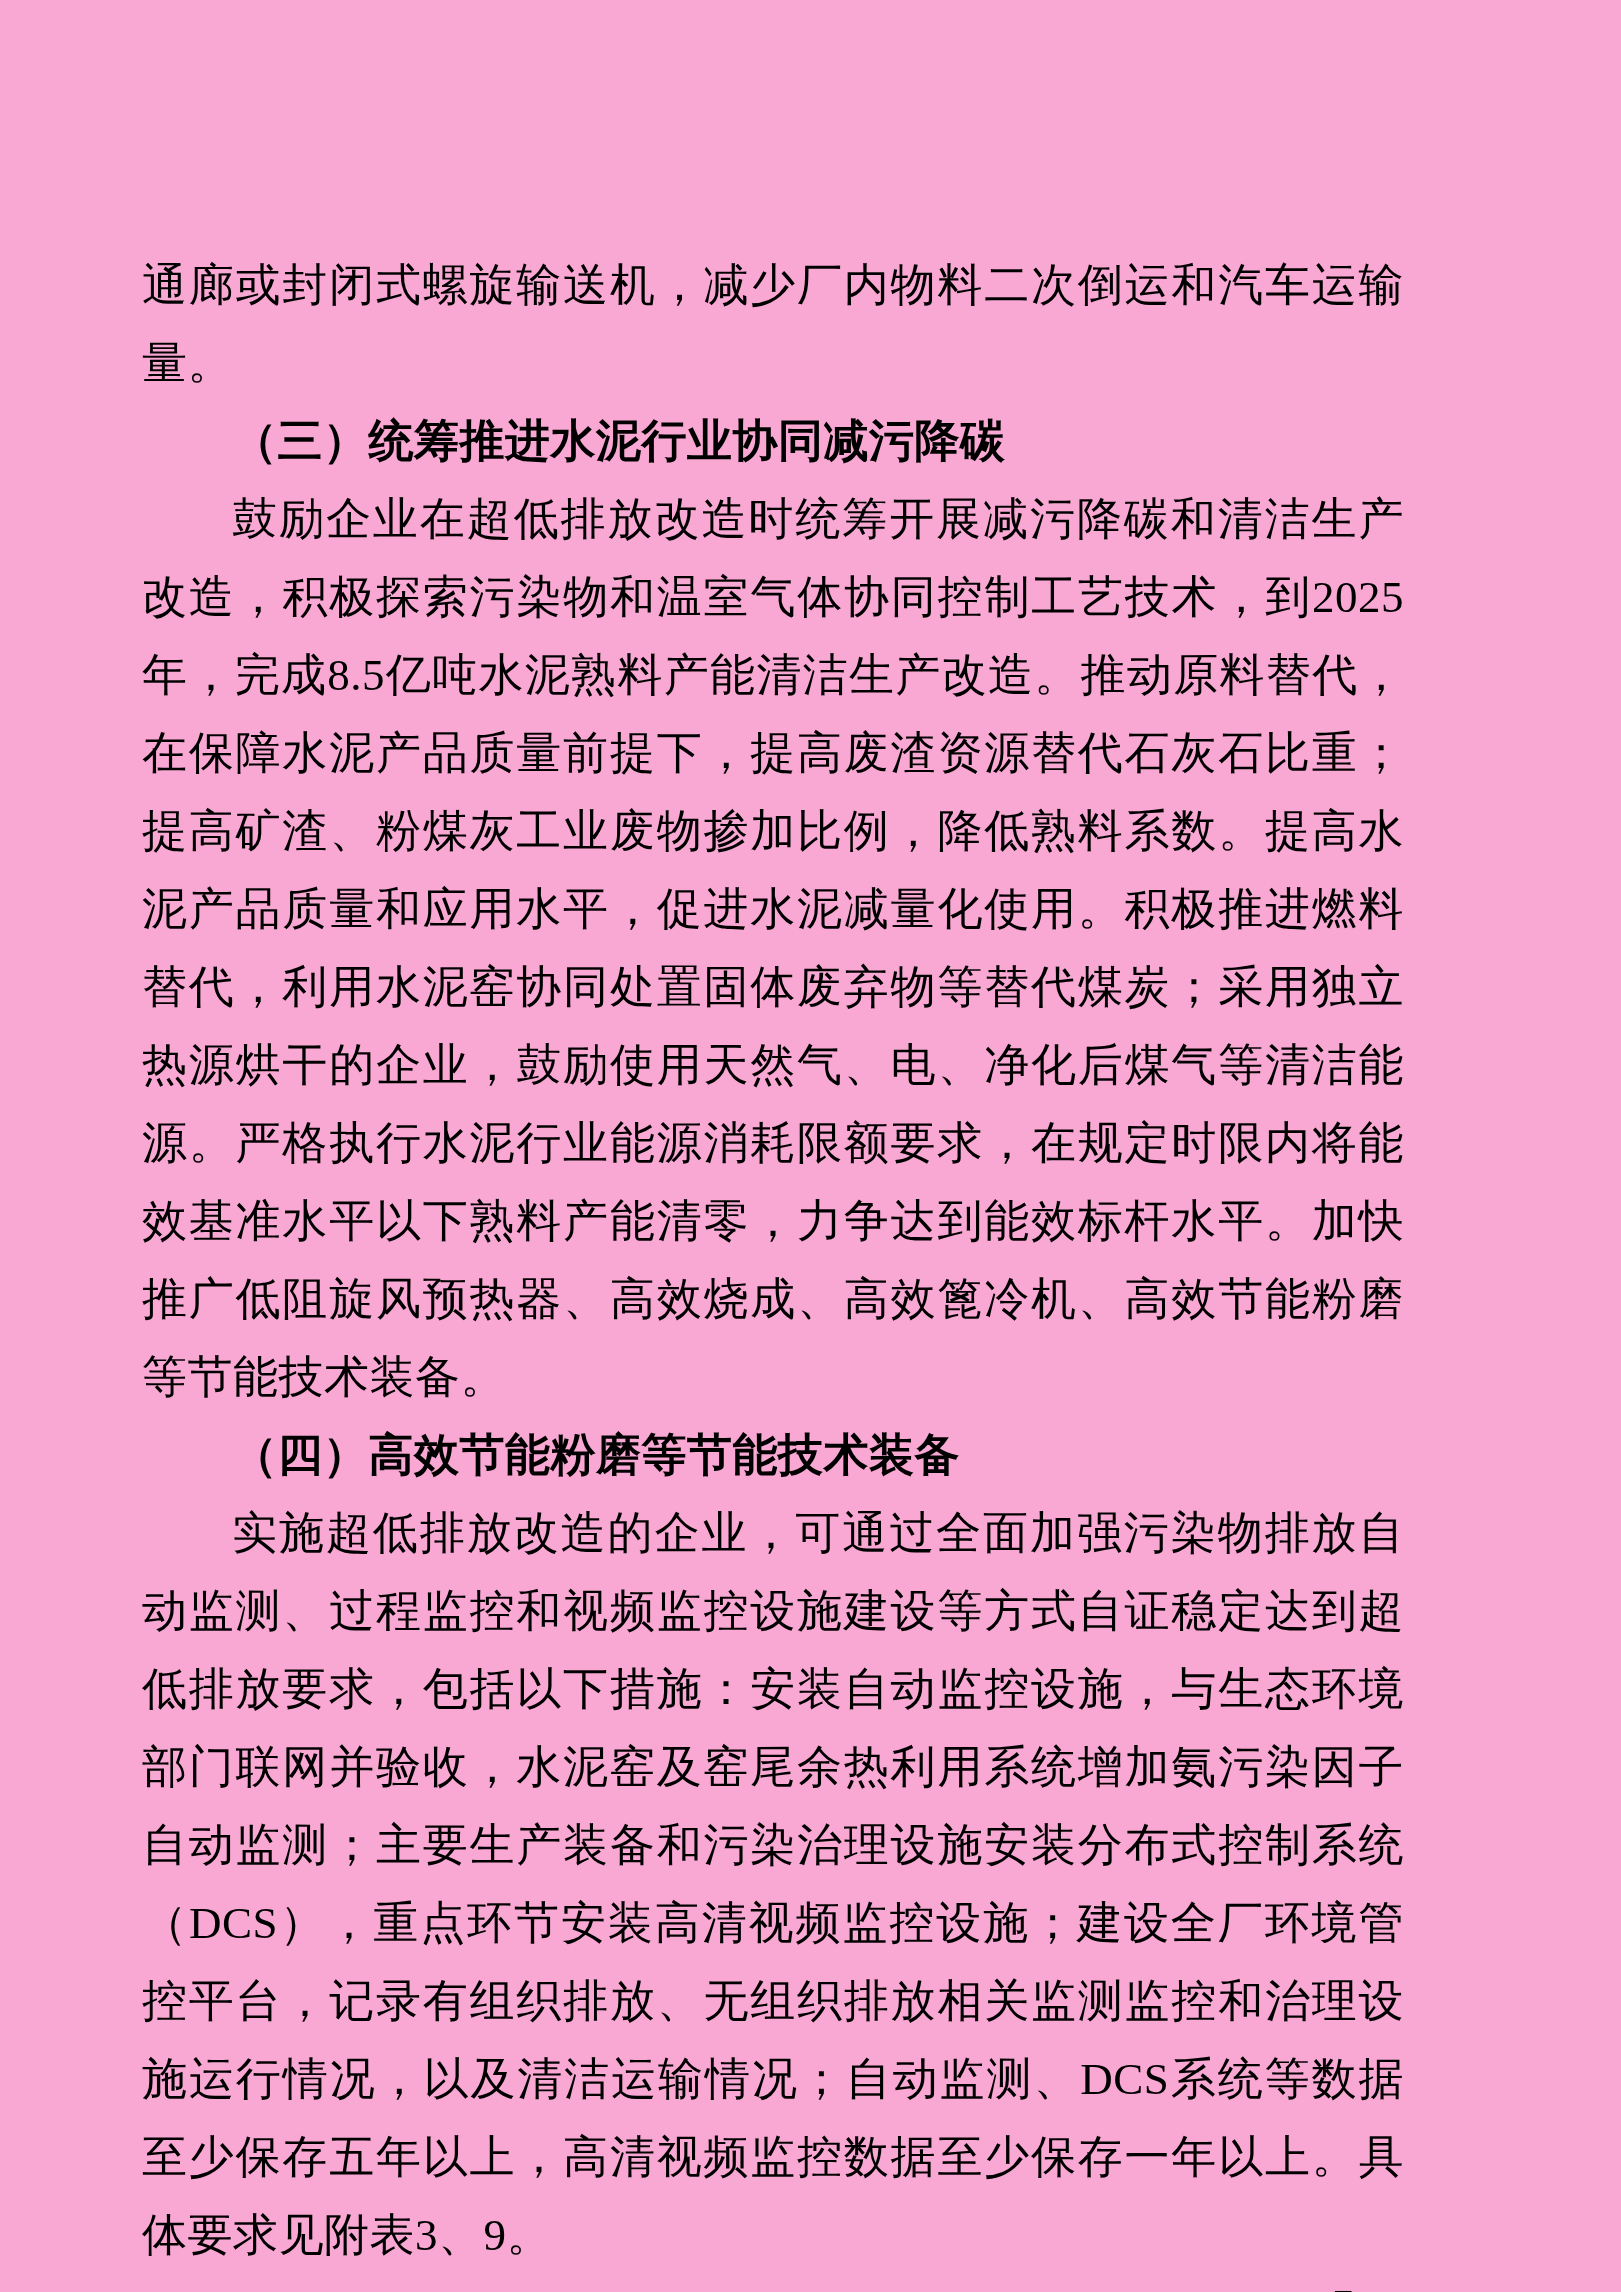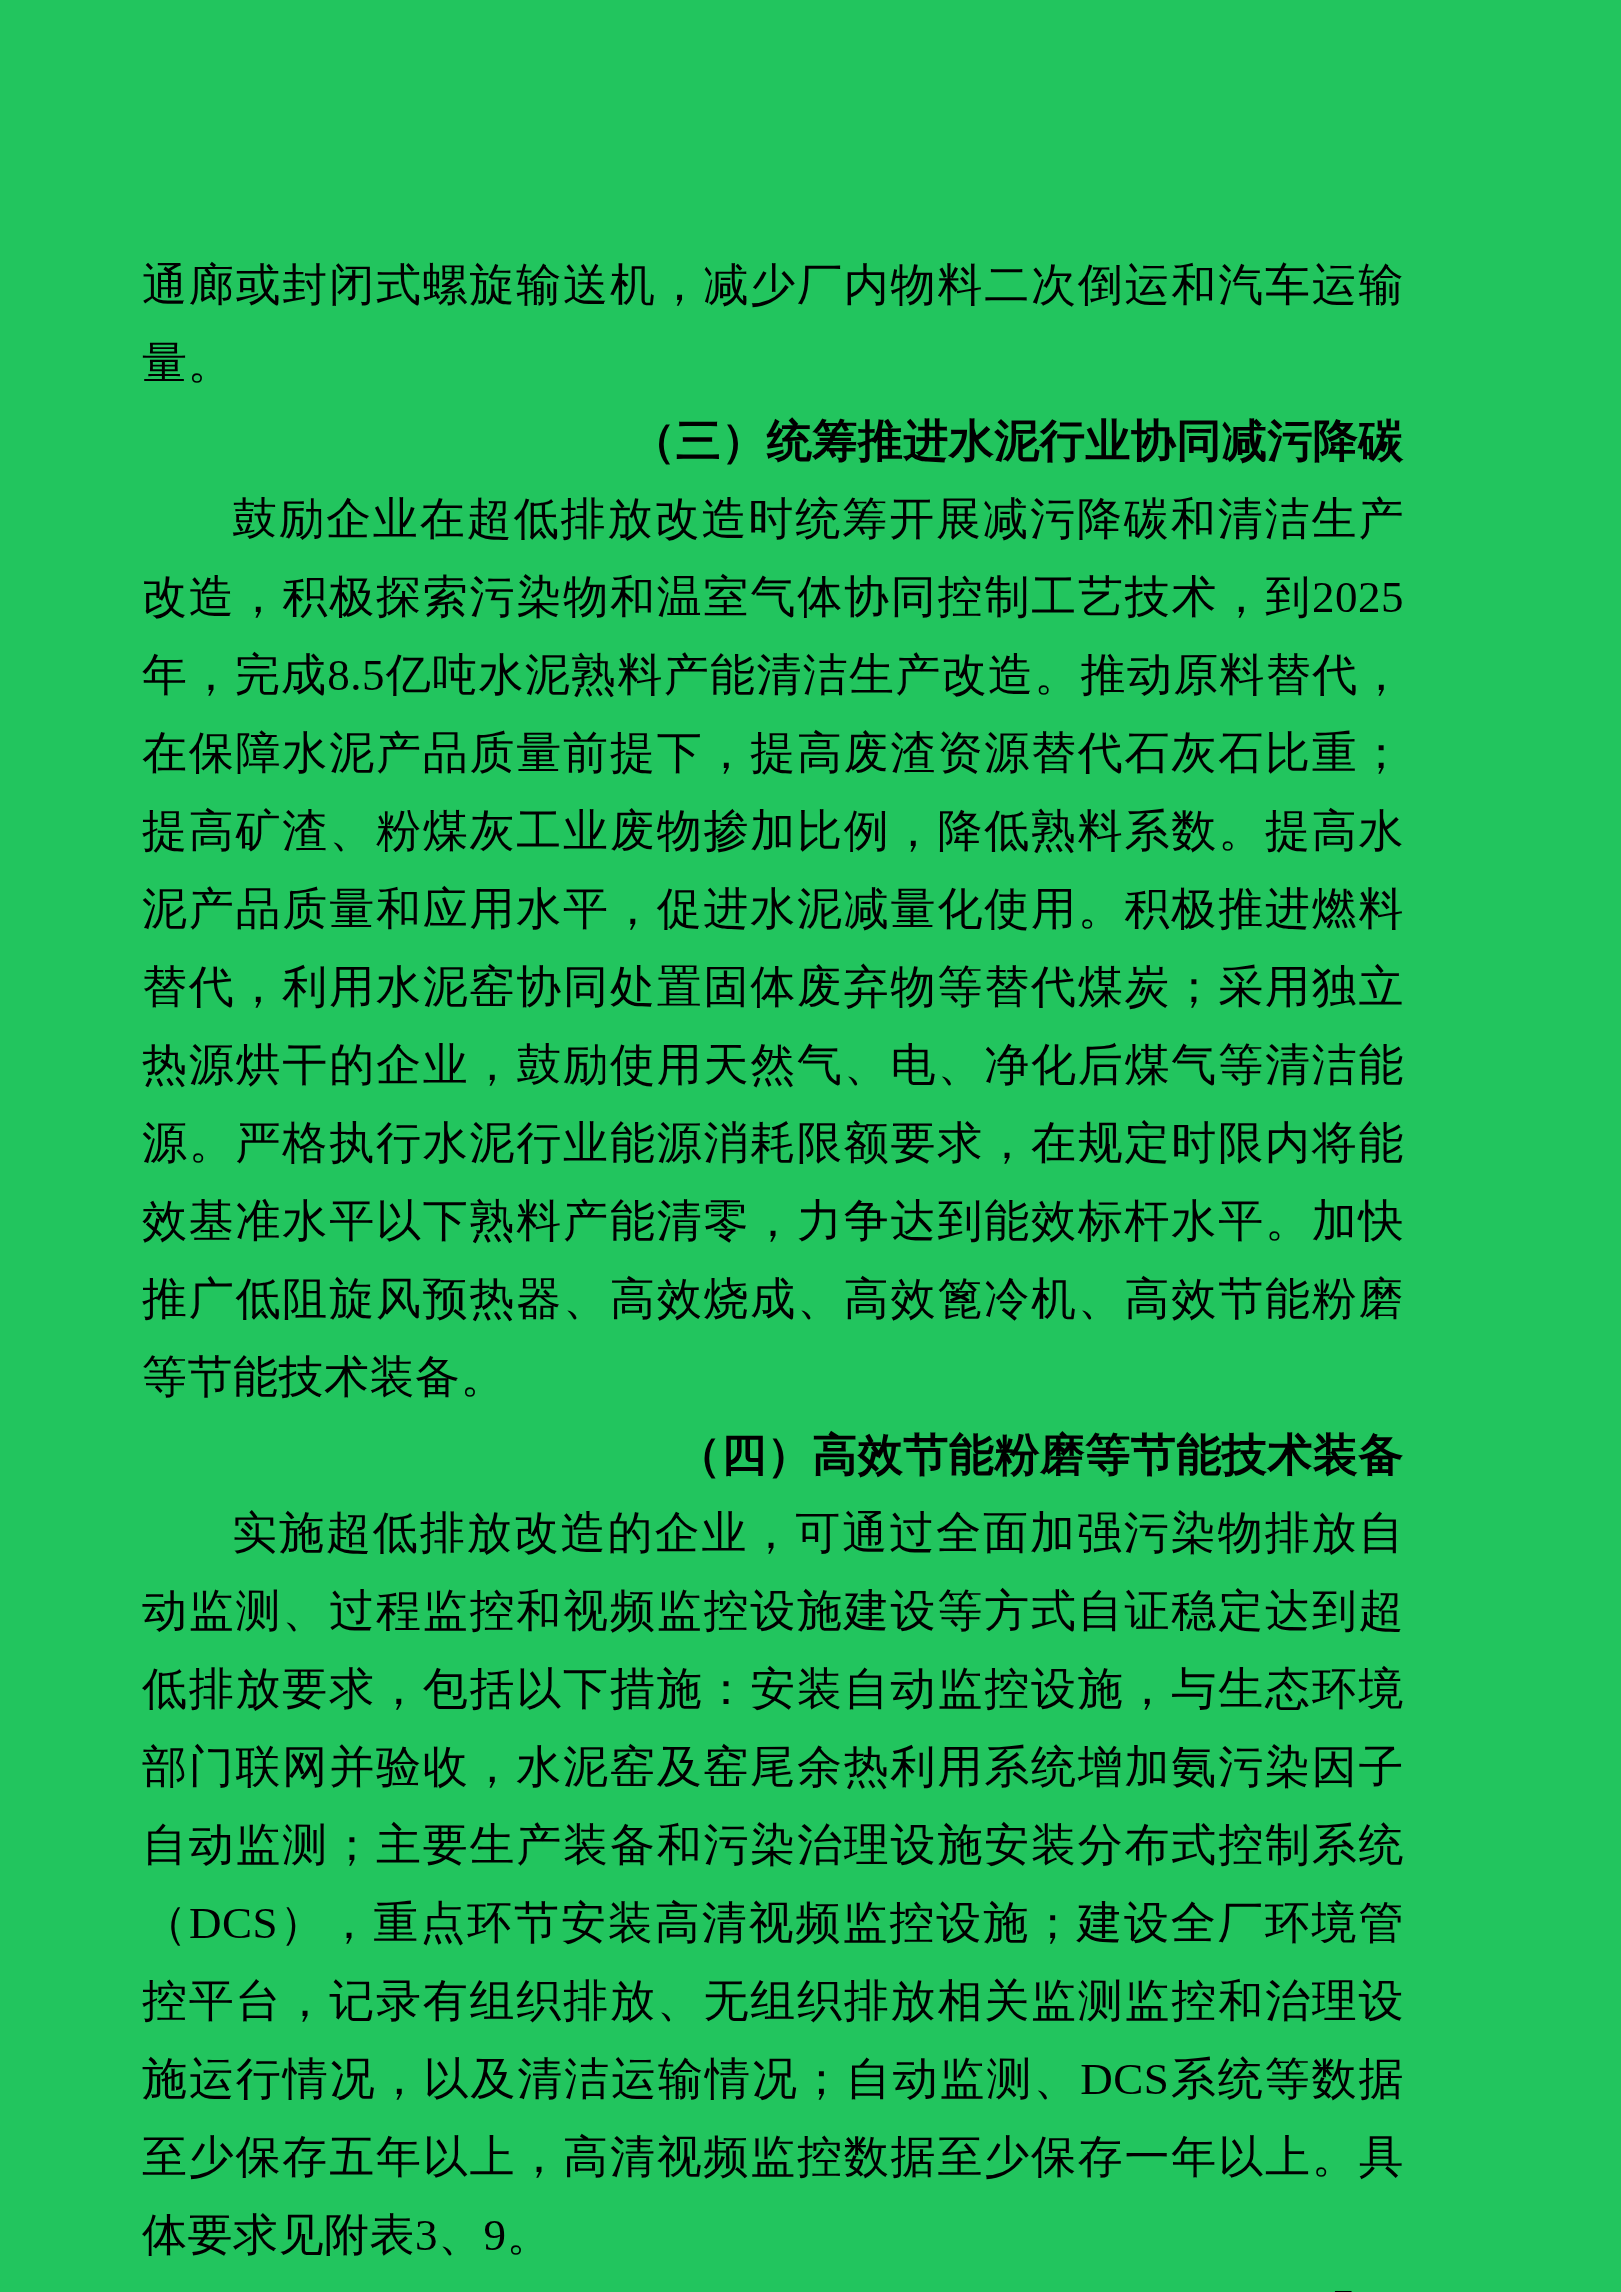--- a/index.html
+++ b/index.html
@@ -4,21 +4,21 @@
 <style>
   html, body {
     margin: 0;
     padding: 0;
     background: #ffffff;
   }
   .page {
     position: relative;
     width: 1621px;
     height: 2293px;
-    background: #22c55e;
+    background: #f9a8d4;
     box-sizing: border-box;
     padding: 246px 217px 0 142px;
     font-family: "Liberation Serif", "DejaVu Serif", serif;
     color: #000000;
     overflow: hidden;
   }
   .para, .heading {
     margin: 0;
     font-size: 45px;
     line-height: 78px;
@@ -27,21 +27,21 @@
   .para {
     text-align: justify;
     text-justify: inter-character;
   }
   .para.indent {
     text-indent: 2em;
   }
   .heading {
     font-weight: 700;
     text-indent: 2em;
-    text-align: right;
+    text-align: left;
   }
   .footer {
     margin-top: 5.9px;
     text-align: right;
     font-size: 41px;
     line-height: 47px;
     color: #000000;
   }
 </style>
 </head>

